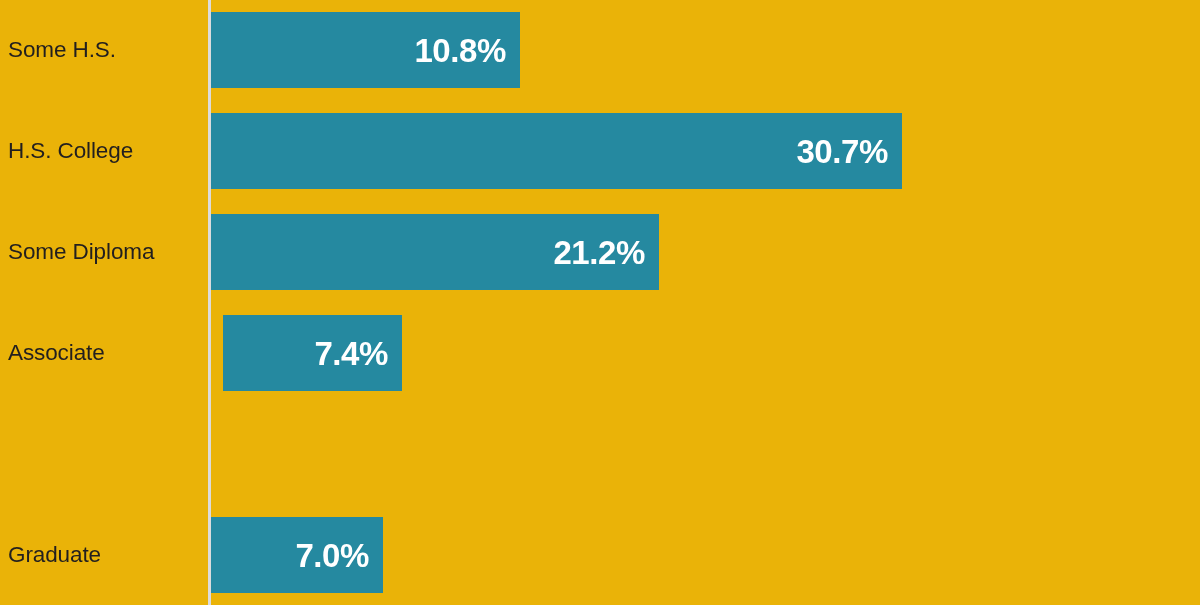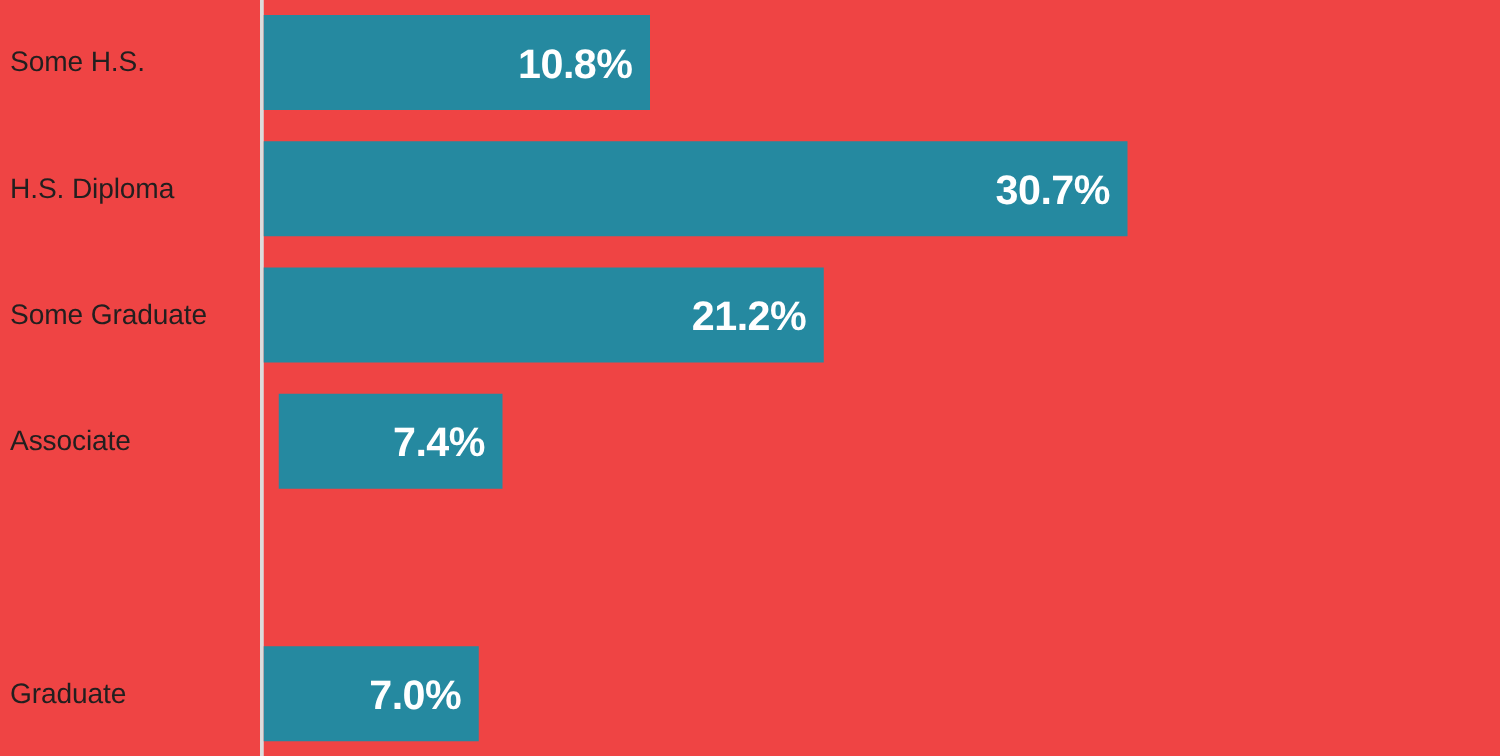--- a/index.html
+++ b/index.html
@@ -11,21 +11,21 @@
     height: 605px;
     background: #ffffff;
     font-family: "Liberation Sans", sans-serif;
     overflow: hidden;
   }
 
   #chart-root {
     position: relative;
     width: 1200px;
     height: 605px;
-    background: #ef4444;
+    background: #eab308;
   }
 
   
   #axis-line {
     position: absolute;
     left: 208px;
     top: 0px;
     width: 3px;
     height: 605px;
     background: #dcdcdc;
@@ -93,28 +93,28 @@
   <div class="plot-area">
 
     <div class="bar-row" style="top:0px;">
       <div class="cat-label">Some H.S.</div>
       <div class="bar" style="width:309px;">
         <span class="bar-value">10.8%</span>
       </div>
     </div>
 
     <div class="bar-row" style="top:101px;">
-      <div class="cat-label">H.S. Diploma</div>
+      <div class="cat-label">H.S. College</div>
       <div class="bar" style="width:691px;">
         <span class="bar-value">30.7%</span>
       </div>
     </div>
 
     <div class="bar-row" style="top:202px;">
-      <div class="cat-label">Some Graduate</div>
+      <div class="cat-label">Some Diploma</div>
       <div class="bar" style="width:448px;">
         <span class="bar-value">21.2%</span>
       </div>
     </div>
 
     <div class="bar-row" style="top:303px;">
       <div class="cat-label">Associate</div>
       <div class="bar" style="width:179px;margin-left:12px;">
         <span class="bar-value">7.4%</span>
       </div>

